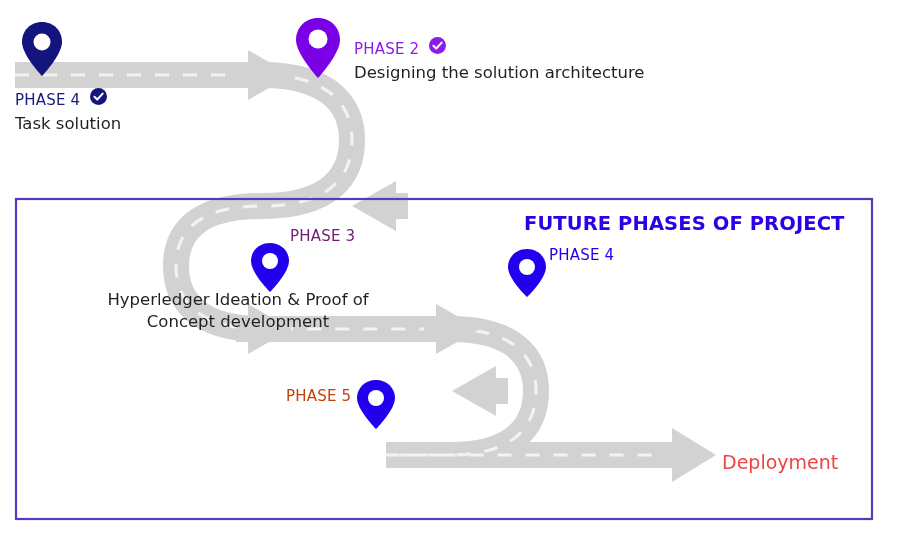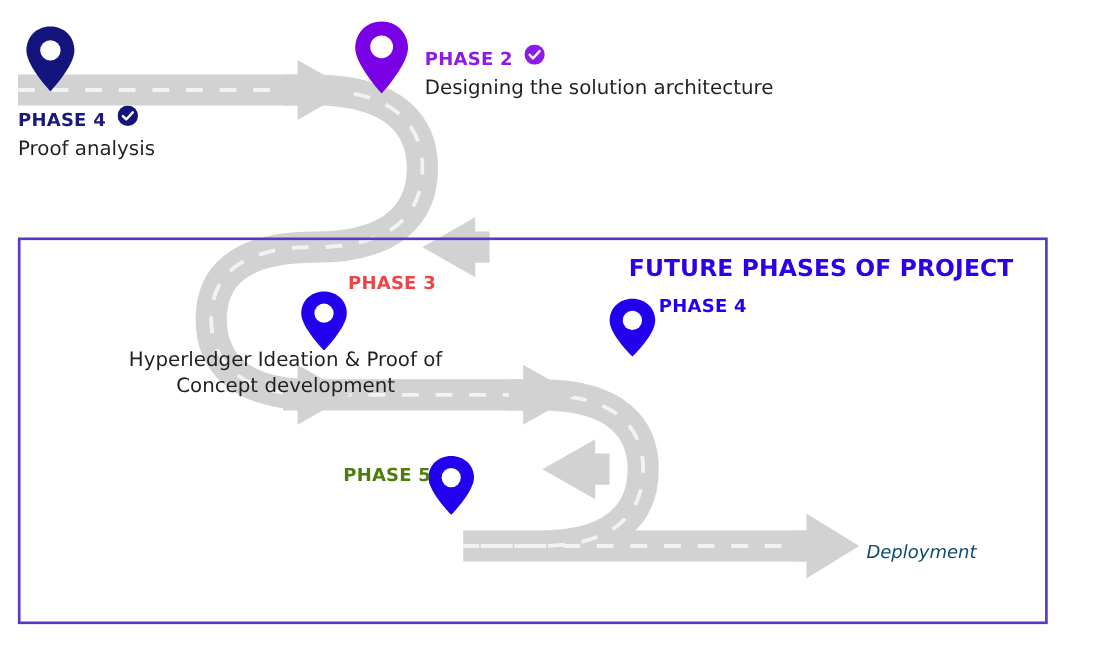--- a/index.html
+++ b/index.html
@@ -30,21 +30,21 @@
     top: 0;
     width: 914px;
     height: 539px;
     pointer-events: none;
   }
   .label-block {
     position: absolute;
     pointer-events: auto;
   }
   .phase-tag {
-    font-weight: bold;
+    font-weight: normal;
     font-size: 15px;
     letter-spacing: 0.2px;
     white-space: nowrap;
     display: inline-block;
     vertical-align: middle;
   }
   .check-icon {
     display: inline-block;
     vertical-align: middle;
     margin-left: 5px;
@@ -60,25 +60,24 @@
   .future-title {
     position: absolute;
     font-weight: bold;
     font-size: 19.5px;
     letter-spacing: 0.1px;
     white-space: nowrap;
     pointer-events: auto;
   }
   .deploy-label {
     position: absolute;
-    font-size: 15px;
-    color: #0c4a6e;
+    font-size: 19px;
+    color: #ef4444;
     white-space: nowrap;
     pointer-events: auto;
-    font-style: italic;
   }
   .tagline-row { white-space: nowrap; }
 </style>
 </head>
 <body>
 
 <div id="canvas">
 
   <svg id="roadmap-svg" viewBox="0 0 914 539">
     <defs>
@@ -151,50 +150,50 @@
     <div class="label-block" style="left:15px; top:89px;">
       <div class="tagline-row">
         <span class="phase-tag" style="color:#1a1a7e;">PHASE 4</span>
         <span class="check-icon">
           <svg width="17" height="17" viewBox="0 0 20 20">
             <circle cx="10" cy="10" r="10" fill="#14147d"></circle>
             <path d="M 5.2,10.3 L 8.5,13.6 L 14.9,6.6" stroke="#ffffff" stroke-width="2.4" fill="none" stroke-linecap="round" stroke-linejoin="round"></path>
           </svg>
         </span>
       </div>
-      <div class="phase-desc" style="margin-top:3px;">Proof analysis</div>
+      <div class="phase-desc" style="margin-top:3px;">Task solution</div>
     </div>
 
     <div class="label-block" style="left:354px; top:38px;">
       <div class="tagline-row">
         <span class="phase-tag" style="color:#8c1ae8;">PHASE 2</span>
         <span class="check-icon">
           <svg width="17" height="17" viewBox="0 0 20 20">
             <circle cx="10" cy="10" r="10" fill="#8c1ae8"></circle>
             <path d="M 5.2,10.3 L 8.5,13.6 L 14.9,6.6" stroke="#ffffff" stroke-width="2.4" fill="none" stroke-linecap="round" stroke-linejoin="round"></path>
           </svg>
         </span>
       </div>
       <div class="phase-desc" style="margin-top:3px;">Designing the solution architecture</div>
     </div>
 
     <div class="future-title" style="left:524px; top:212px; color:#2d00e6;">FUTURE PHASES OF PROJECT</div>
 
     <div class="label-block" style="left:290px; top:225px;">
-      <span class="phase-tag" style="color:#ef4444;">PHASE 3</span>
+      <span class="phase-tag" style="color:#701a75;">PHASE 3</span>
     </div>
     <div class="label-block" style="left:88px; top:289px; width:300px; text-align:center;">
       <div class="phase-desc">Hyperledger Ideation &amp; Proof of
 Concept development</div>
     </div>
 
     <div class="label-block" style="left:549px; top:244px;">
       <span class="phase-tag" style="color:#2200ee;text-align:center;">PHASE 4</span>
     </div>
 
     <div class="label-block" style="left:286px; top:385px;">
-      <span class="phase-tag" style="color:#4d7c0f;">PHASE 5</span>
+      <span class="phase-tag" style="color:#c2410c;">PHASE 5</span>
     </div>
 
     <div class="deploy-label" style="left:722px; top:451px;">Deployment</div>
 
   </div>
 </div>
 
 </body></html>

